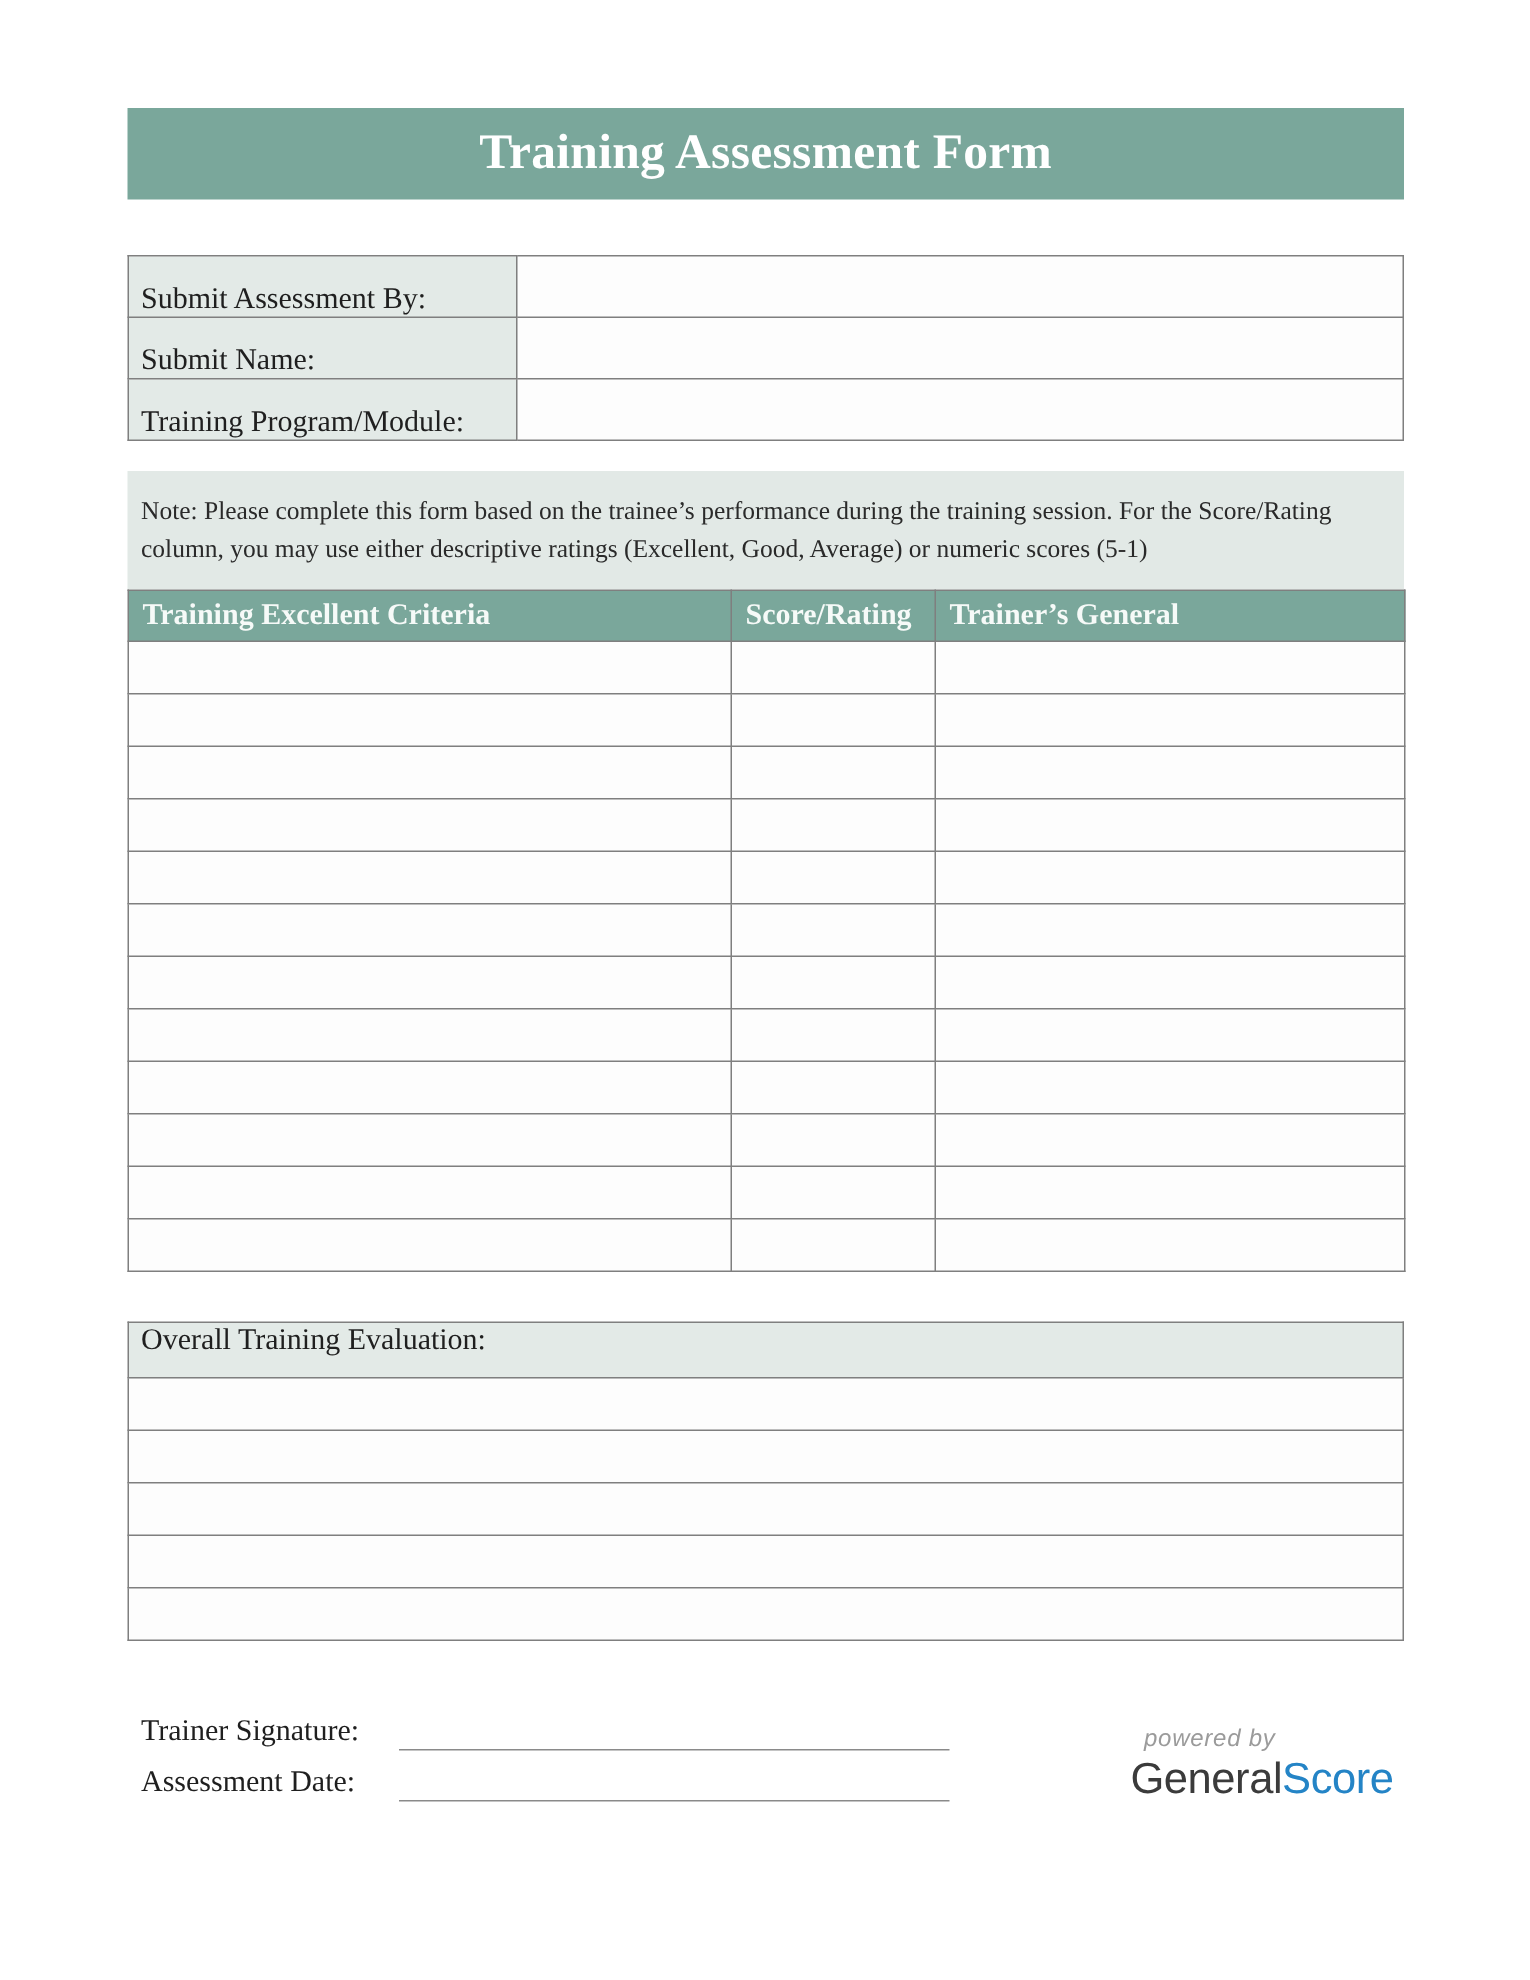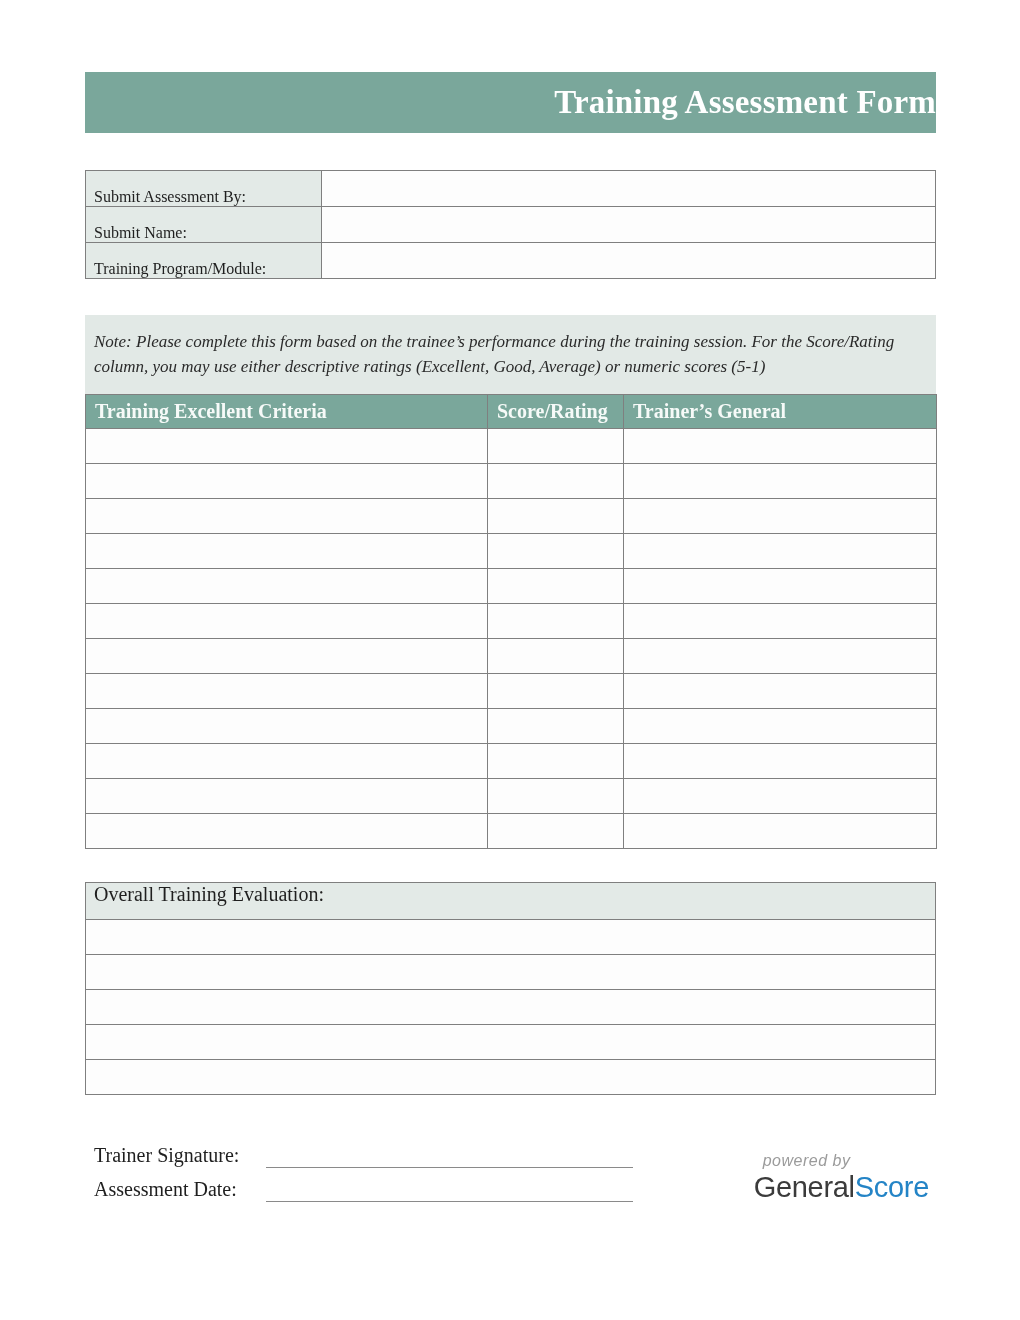--- a/index.html
+++ b/index.html
@@ -15,42 +15,42 @@
   body{
     width:1020px;height:1320px;background:#ffffff;
     font-family:"Liberation Serif","DejaVu Serif",serif;
     color:var(--ink);
   }
   .content{display:flow-root;margin-left:85px;width:851px;}
 
   
   .banner{
     margin-top:72px;height:61px;background:var(--green);
-    text-align:right;
+    text-align:center;
   }
   .banner h1{
     margin:0;line-height:61px;font-size:33px;font-weight:bold;color:#ffffff;
     letter-spacing:.2px;
   }
 
   
   table{border-collapse:collapse;table-layout:fixed;width:851px;}
   .info-table{margin-top:37px;}
   .info-table td{border:1px solid var(--border);height:35px;}
   .info-table td.lbl{
-    background:var(--light);width:236px;padding:17px 4px 0 8px;
-    font-size:16px;color:#1f1f1f;
+    background:var(--light);width:259px;padding:17px 4px 0 8px;
+    font-size:20px;color:#1f1f1f;
   }
   .info-table td.val{background:#fdfdfd;}
 
   
   .note{
-    margin-top:36px;background:var(--notebg);
+    margin-top:20px;background:var(--notebg);
     padding:14px 14px 15px 9px;
-    font-style:italic;font-size:17px;line-height:25px;color:#2a2a2a;
+    font-size:17px;line-height:25px;color:#2a2a2a;
   }
 
   
   .criteria-table th{
     background:var(--green);color:#f6faf8;font-weight:bold;font-size:20px;
     text-align:left;padding:0 0 0 9px;height:34px;border:1px solid var(--border);
   }
   .criteria-table td{border:1px solid var(--border);height:35px;background:#fdfdfd;}
   .col-criteria{width:402px;}
   .col-score{width:136px;}

